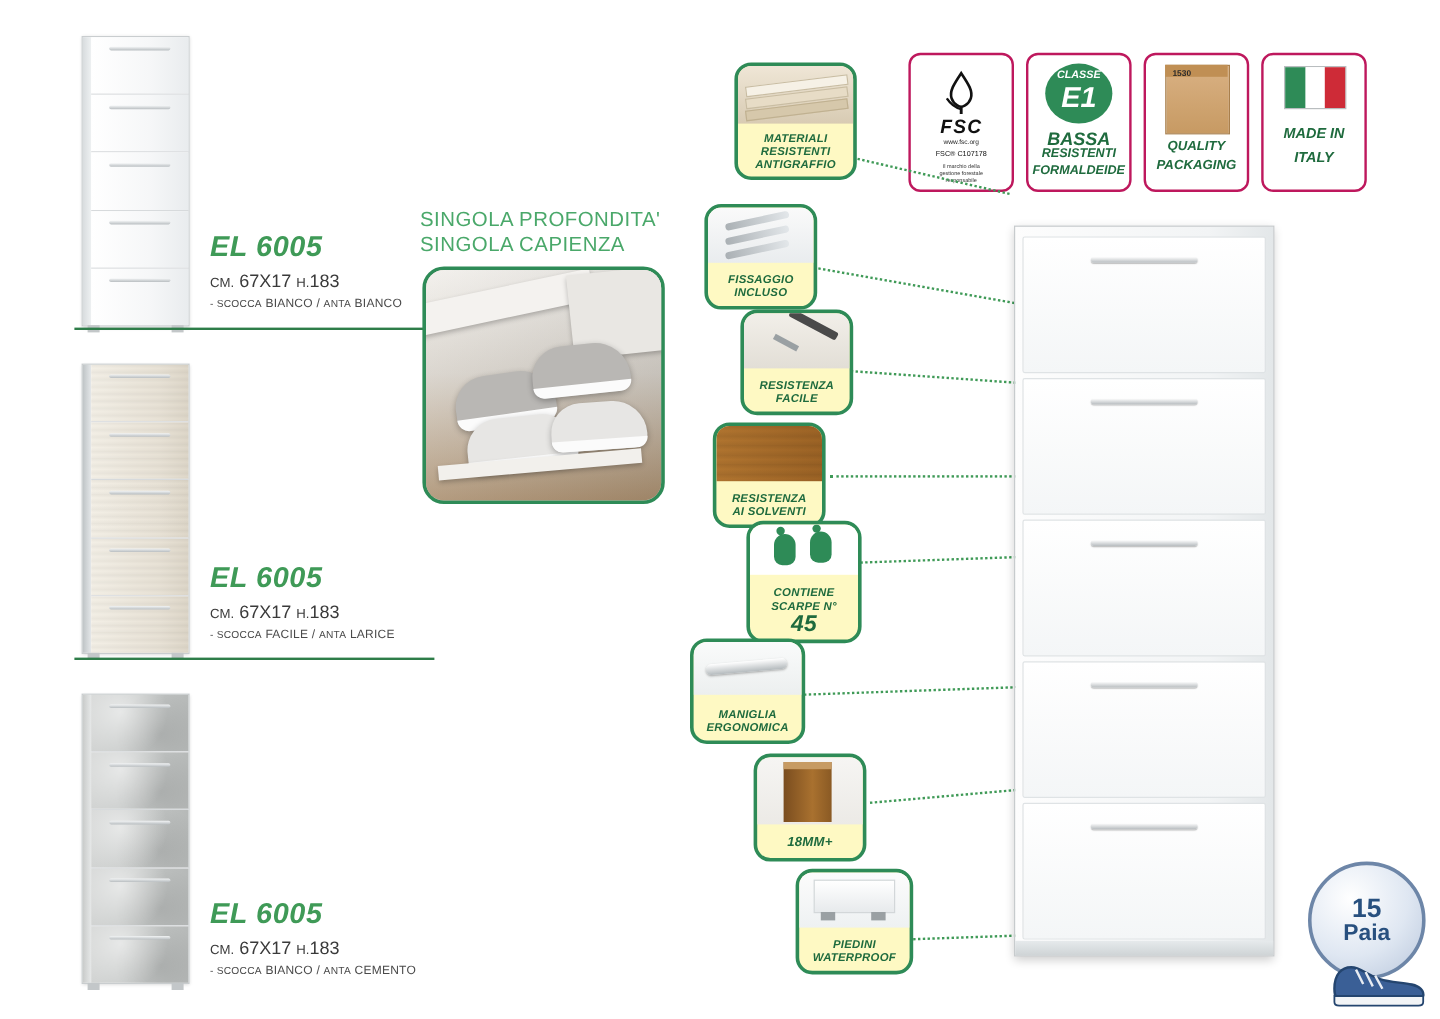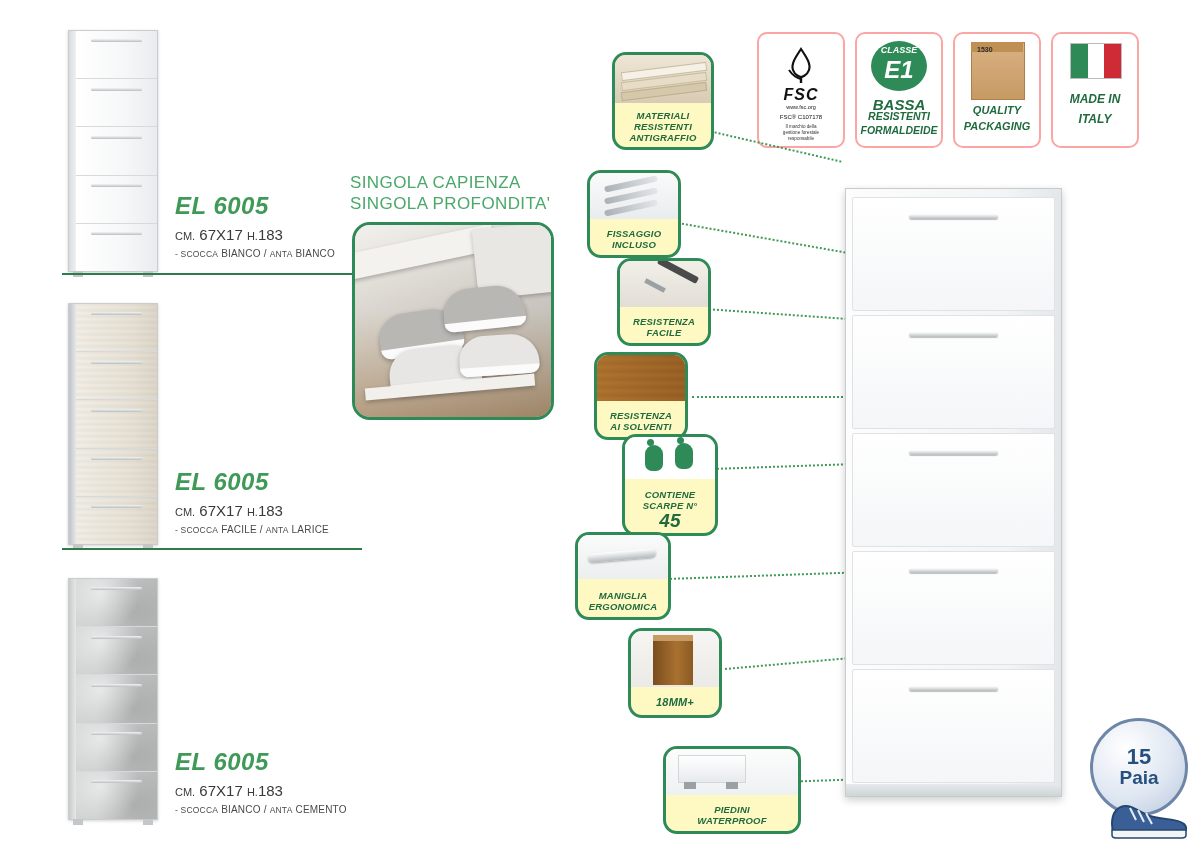--- a/index.html
+++ b/index.html
@@ -49,21 +49,21 @@
   .shoe{position:absolute;background:#e7e6e4;border-radius:26px 30px 12px 10px;box-shadow:0 2px 5px rgba(0,0,0,.3);}
   .shoe.grey{background:#b9b7b4;}
   .shoe-sole{position:absolute;left:0;right:0;bottom:0;height:22%;background:#fbfbfb;border-radius:0 0 10px 10px;}
 
   
   .badge{position:absolute;border:3px solid #2e8b57;border-radius:14px;background:#fef9c3;overflow:hidden;}
   .badge .cap{position:absolute;left:0;right:0;bottom:4px;text-align:center;
               font-size:9.5px;font-weight:bold;font-style:italic;color:#1f6b3e;line-height:1.05;letter-spacing:.2px;}
   .badge .art{position:absolute;left:0;right:0;top:0;}
 
-  .cert{position:absolute;border:2px solid #fca5a5;border-radius:10px;background:#fff;overflow:hidden;}
+  .cert{position:absolute;border:2px solid #be185d;border-radius:10px;background:#fff;overflow:hidden;margin-top:12px;}
   .cert .txt{position:absolute;left:0;right:0;text-align:center;font-weight:bold;font-style:italic;color:#1f6b3e;}
 
   .dots{position:absolute;border-top:2px dotted #3f9a57;}
 
   
   .big-cab{position:absolute;left:845px;top:188px;width:215px;height:607px;
            background:linear-gradient(to right,#fdfdfd,#f2f4f5 75%,#e3e7e9);
            border:1px solid #c7cbcd;box-shadow:0 3px 8px rgba(0,0,0,.2);}
   .big-drawer{position:absolute;left:6px;right:6px;height:112px;
               background:linear-gradient(to bottom,#ffffff,#f4f6f7);
@@ -195,22 +195,22 @@
   <div class="finish" style="margin-top:5px;">
     <span class="cap">- SCOCCA</span>
     <span>BIANCO</span>
     <span>/</span>
     <span class="cap">ANTA</span>
     <span>CEMENTO</span>
   </div>
 </div>
 
 <div class="abs" style="left:350px;top:172px;width:230px;">
+  <div class="photo-title">SINGOLA PROFONDITA'</div>
   <div class="photo-title">SINGOLA CAPIENZA</div>
-  <div class="photo-title">SINGOLA PROFONDITA'</div>
 </div>
 
 <div class="photo-box" style="left:352px;top:222px;width:196px;height:192px;">
   <div class="photo-inner"></div>
   <div class="shelf" style="left:-10px;top:14px;width:150px;height:26px;transform:rotate(-12deg);"></div>
   <div class="shelf" style="left:120px;top:0px;width:90px;height:70px;background:#e9e7e3;transform:rotate(-6deg);"></div>
   <div class="shoe grey" style="left:24px;top:86px;width:84px;height:44px;transform:rotate(-8deg);">
       <div class="shoe-sole"></div>
     </div>
   <div class="shoe grey" style="left:88px;top:62px;width:82px;height:42px;transform:rotate(-6deg);">
@@ -334,21 +334,21 @@
 </div>
 
 <div class="badge" style="left:628px;top:628px;width:88px;height:84px;">
   <div class="art" style="height:56px;background:linear-gradient(to bottom,#f6f5f3,#eceae6);">
     <div style="position:absolute;left:22px;top:4px;width:40px;height:50px;background:linear-gradient(to right,#7a4d1f,#a9712f 60%,#8a5a24);"></div>
     <div style="position:absolute;left:22px;top:4px;width:40px;height:6px;background:#c79b63;"></div>
   </div>
   <div class="cap" style="bottom:6px;font-size:11px;">18MM+</div>
 </div>
 
-<div class="badge" style="left:663px;top:746px;width:92px;height:82px;padding-left:40px;">
+<div class="badge" style="left:663px;top:724px;width:92px;height:82px;">
   <div class="art" style="height:46px;background:linear-gradient(to bottom,#fcfcfc,#eef1f2);">
     <div style="position:absolute;left:12px;top:6px;width:66px;height:26px;background:linear-gradient(to bottom,#ffffff,#e7eaec);border:1px solid #d3d7d9;"></div>
     <div style="position:absolute;left:18px;top:33px;width:12px;height:7px;background:#9aa0a3;"></div>
     <div style="position:absolute;left:60px;top:33px;width:12px;height:7px;background:#9aa0a3;"></div>
   </div>
   <div class="cap" style="bottom:16px;">PIEDINI</div>
   <div class="cap" style="bottom:5px;">WATERPROOF</div>
 </div>
 
 <div class="big-cab">

